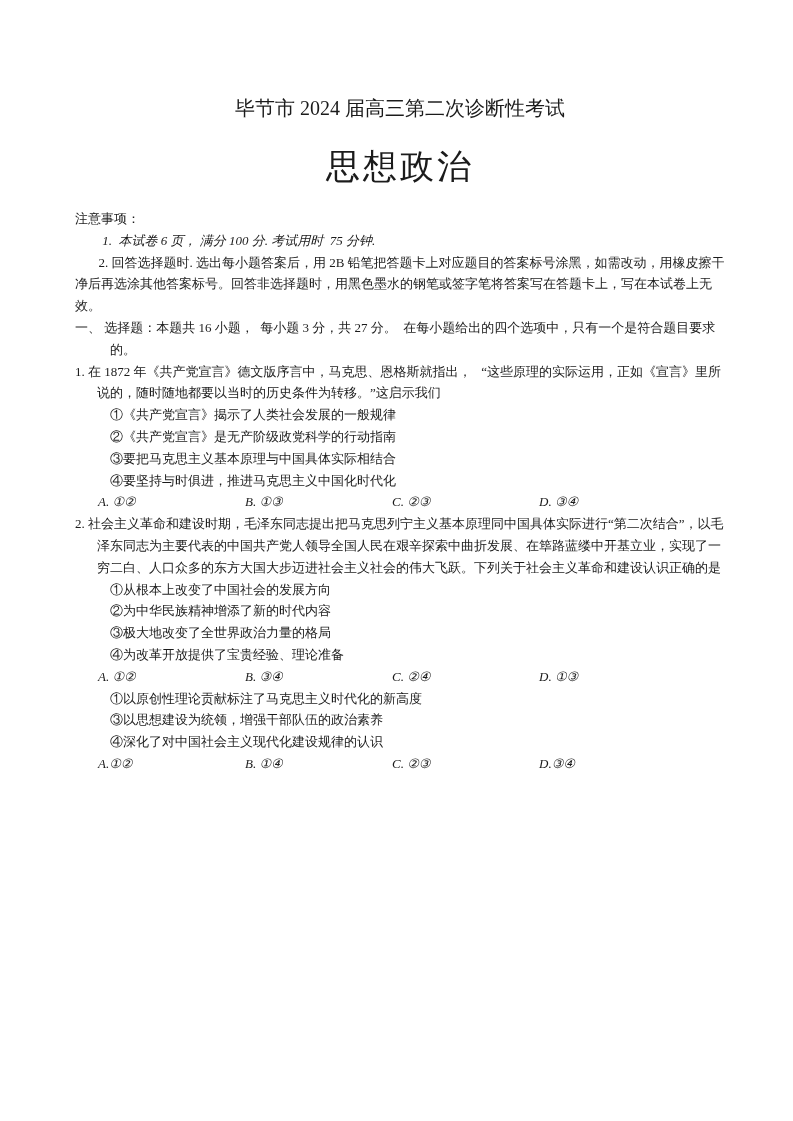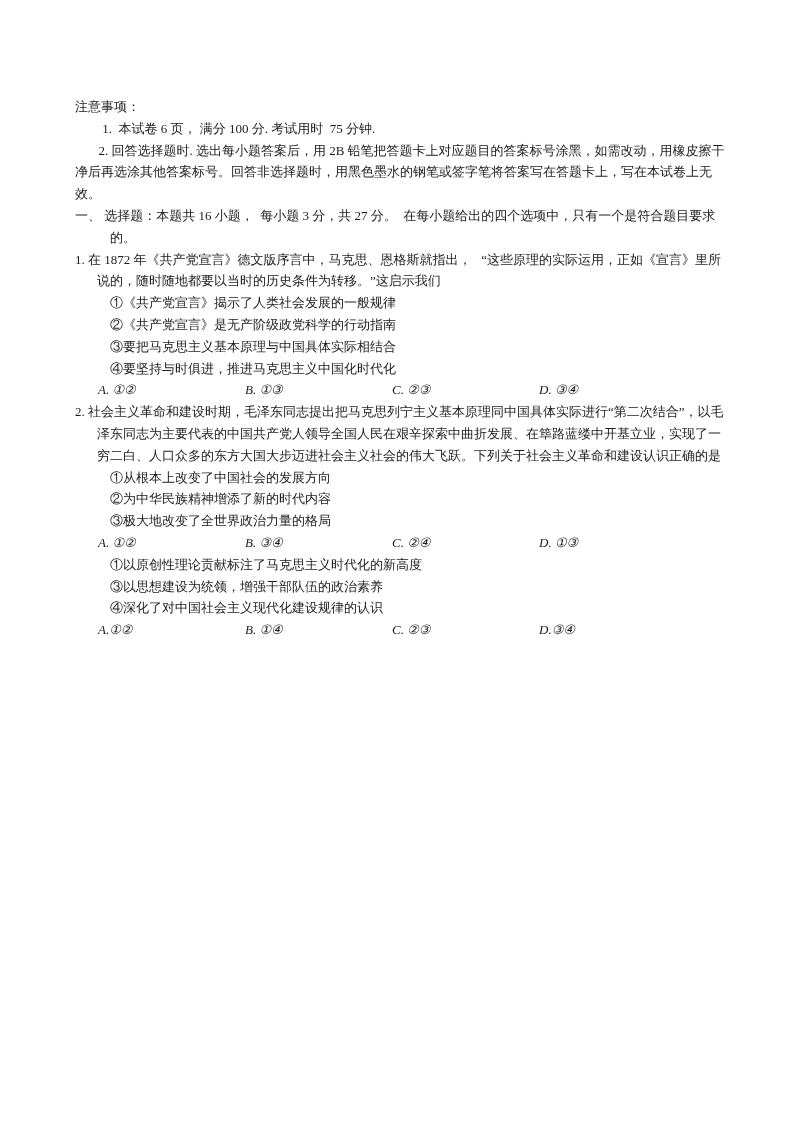--- a/index.html
+++ b/index.html
@@ -32,35 +32,39 @@
     font-weight: 400;
     letter-spacing: 3px;
     margin: 26px 0 21px 0;
   }
   .bodytext {
     font-size: 13px;
     line-height: 21.8px;
   }
   p { margin: 0; white-space: pre-wrap; }
   .notice-heading { white-space: pre-wrap; }
-  .indent-num { text-indent: 2.1em; }
+  .indent-num { text-indent: 2.1em; font-style: italic; }
   .indent-small { text-indent: 1.8em; }
   .hang-section { padding-left: 35px; text-indent: -35px; }
   .hang-q { padding-left: 22px; text-indent: -22px; }
   .options { padding-left: 35px; }
   .option { white-space: pre-wrap; }
   .choices { display: flex; padding-left: 23px; font-style: italic; }
   .choice { flex: 0 0 auto; width: 147px; white-space: pre-wrap; }
   .choice:last-child { width: auto; }
 </style>
 </head>
 <body>
 
 <div class="page">
 
+  <header>
+    <div class="subtitle">毕节市 2024 届高三第二次诊断性考试</div>
+    <div class="title">思想政治</div>
+  </header>
 
   <div class="bodytext">
 
     <div>
       <p class="notice-heading">注意事项：</p>
       <p class="indent-num">1.  本试卷 6 页， 满分 100 分. 考试用时  75 分钟.</p>
       <p class="indent-small">2. 回答选择题时. 选出每小题答案后，用 2B 铅笔把答题卡上对应题目的答案标号涂黑，如需改动，用橡皮擦干净后再选涂其他答案标号。回答非选择题时，用黑色墨水的钢笔或签字笔将答案写在答题卡上，写在本试卷上无效。</p>
     </div>
 
     <p class="hang-section">一、 选择题：本题共 16 小题，  每小题 3 分，共 27 分。  在每小题给出的四个选项中，只有一个是符合题目要求的。</p>
@@ -80,20 +84,21 @@
         <span class="choice">D. ③④</span>
       </div>
     </div>
 
     <div class="question">
       <p class="hang-q">2. 社会主义革命和建设时期，毛泽东同志提出把马克思列宁主义基本原理同中国具体实际进行“第二次结合”，以毛泽东同志为主要代表的中国共产党人领导全国人民在艰辛探索中曲折发展、在筚路蓝缕中开基立业，实现了一穷二白、人口众多的东方大国大步迈进社会主义社会的伟大飞跃。下列关于社会主义革命和建设认识正确的是</p>
       <div class="options">
         <p class="option">①从根本上改变了中国社会的发展方向</p>
         <p class="option">②为中华民族精神增添了新的时代内容</p>
         <p class="option">③极大地改变了全世界政治力量的格局</p>
+        <p class="option">④为改革开放提供了宝贵经验、理论准备</p>
       </div>
       <div class="choices">
         <span class="choice">A. ①②</span>
         <span class="choice">B. ③④</span>
         <span class="choice">C. ②④</span>
         <span class="choice">D. ①③</span>
       </div>
     </div>
 
     <div class="question">

